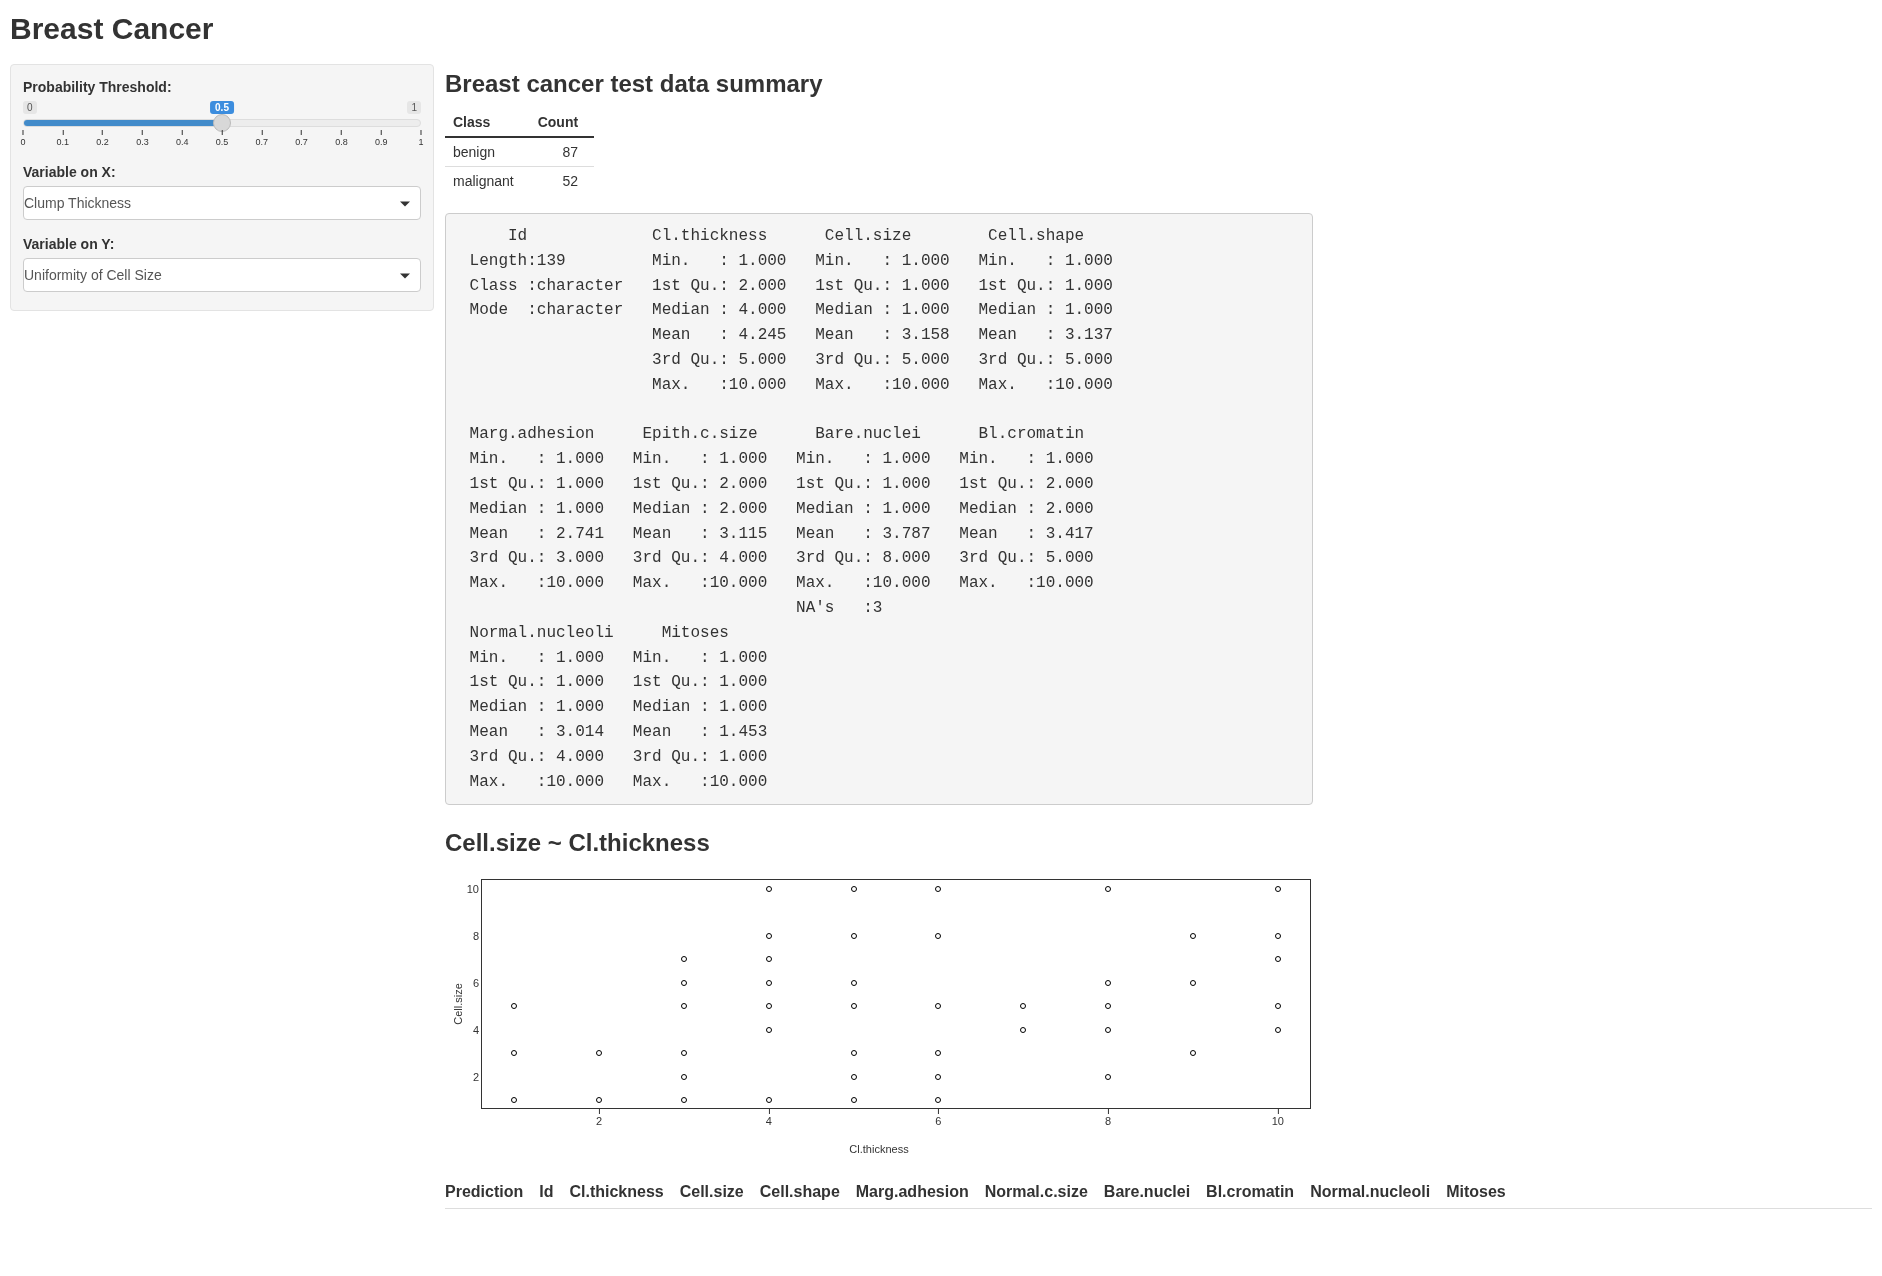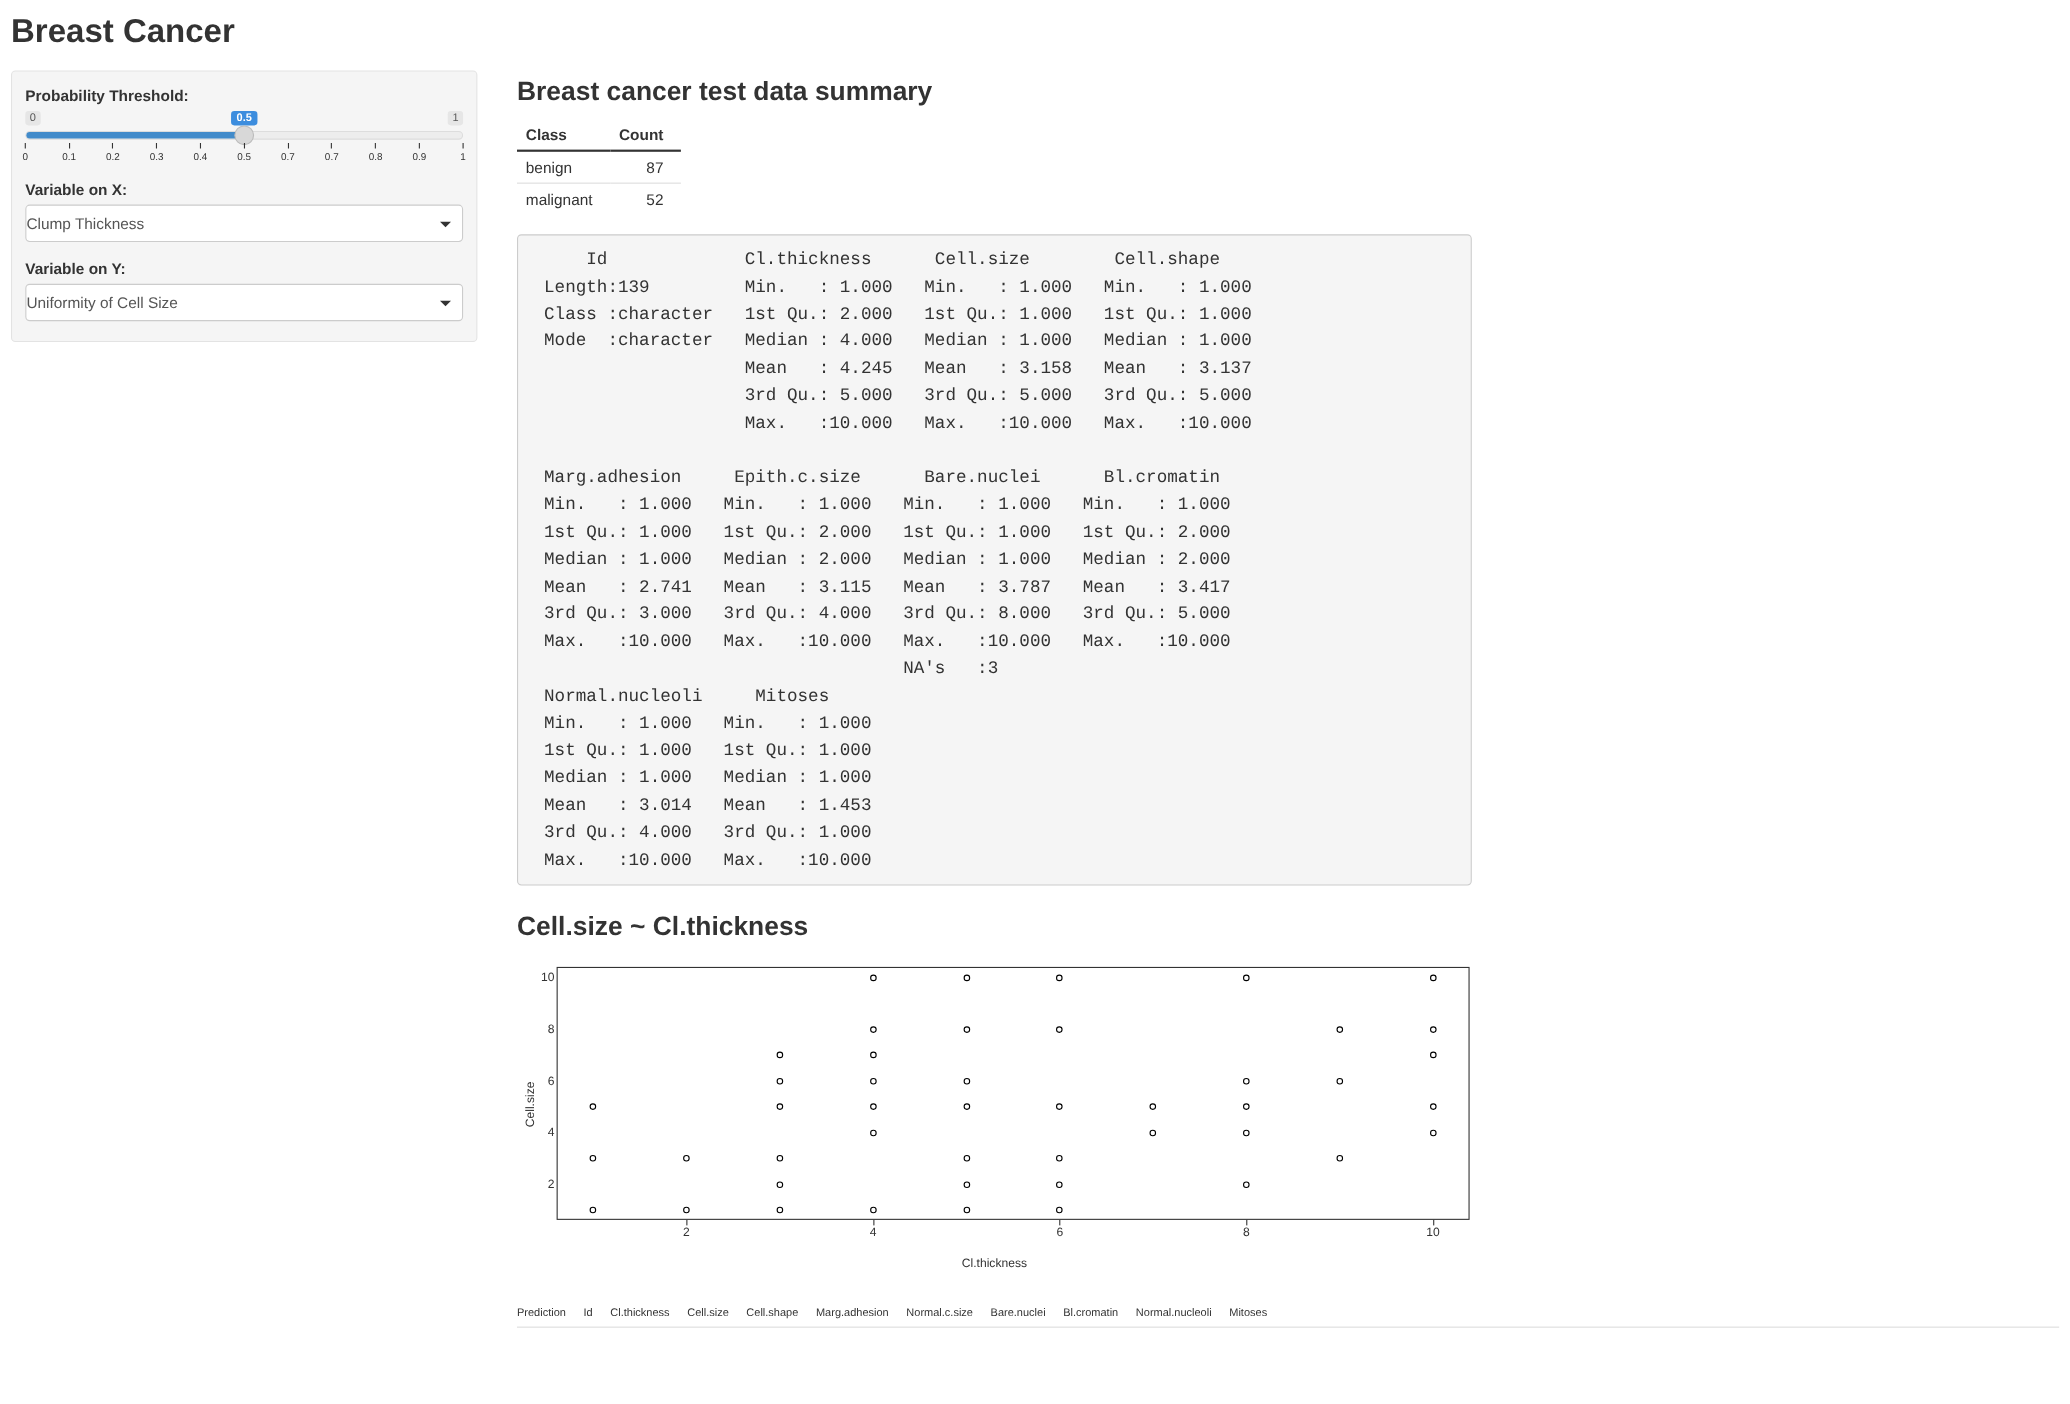--- a/index.html
+++ b/index.html
@@ -16,21 +16,21 @@
     padding: 12px 10px;
   }
   h2.page-title {
     font-size: 30px;
     font-weight: 600;
     margin: 0 0 18px 0;
     color: #333;
   }
   .layout {
     display: flex;
-    gap: 36px;
+    gap: 11px;
     align-items: flex-start;
   }
   .sidebar {
     width: 424px;
     background: #f5f5f5;
     border: 1px solid #e3e3e3;
     border-radius: 4px;
     padding: 14px 12px 18px 12px;
   }
   .control-label {
@@ -230,22 +230,22 @@
     transform: translate(-50%, -50%);
     background: transparent;
   }
   .pred-headers {
     margin-top: 28px;
     border-bottom: 1px solid #ddd;
     padding-bottom: 7px;
   }
   .pred-headers span {
     display: inline-block;
-    font-weight: 400;
-    font-size: 10px;
+    font-weight: 700;
+    font-size: 16px;
     margin-right: 16px;
   }
 </style>
 </head>
 <body>
 
 <div class="page">
   <h2 class="page-title">Breast Cancer</h2>
   <div class="layout">
 

